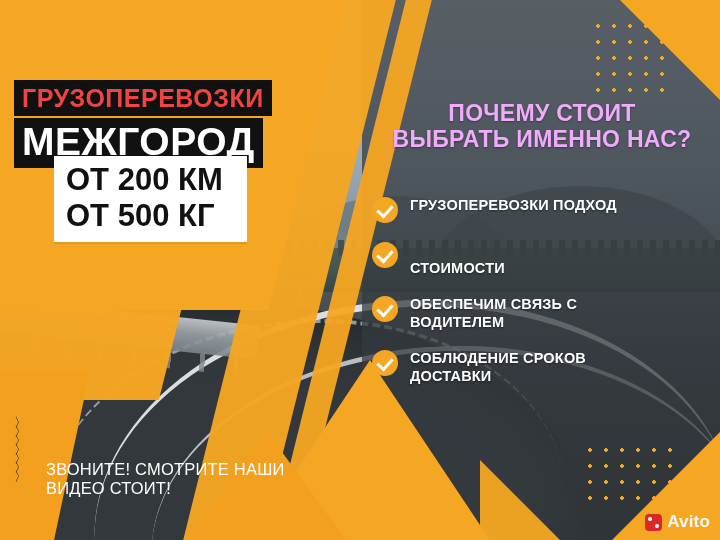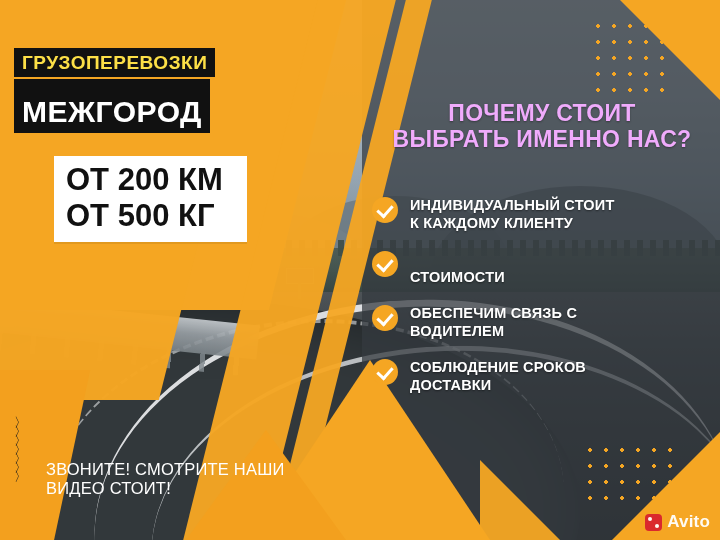--- a/index.html
+++ b/index.html
@@ -227,35 +227,36 @@
   .squiggle span { display:block; }
 
   
   .headline-wrap {
     position: absolute;
     left: 14px; top: 48px;
     width: 302px;
   }
   .hl-line1 {
     background: #111;
-    color: #fde047;
-    font-weight: bold;
-    font-size: 19px;
+    color: #ef4444;
+    font-weight: bold;
+    font-size: 25px;
     letter-spacing: .5px;
     padding: 4px 8px 3px 8px;
     display: inline-block;
     white-space: nowrap;
+    margin-top: 32px;
   }
   .hl-line2 {
     background: #111;
     color: #fff;
     font-weight: bold;
-    font-size: 30px;
+    font-size: 39px;
     letter-spacing: .5px;
-    padding: 16px 8px 4px 8px;
+    padding: 2px 8px 4px 8px;
     display: inline-block;
     margin-top: 2px;
     white-space: nowrap;
   }
 
   .km-box {
     position: absolute;
     left: 54px; top: 156px;
     background: #fff;
     padding: 6px 24px 8px 12px;
@@ -423,22 +424,21 @@
     <div>ВИДЕО СТОИТ!</div>
   </div>
 
   <div class="right-title">ПОЧЕМУ СТОИТ ВЫБРАТЬ ИМЕННО НАС?</div>
 
   <div class="benefits">
 
     <div class="benefit">
       <span class="check"></span>
       <span class="benefit-text">
-        <span>ИНДИВИДУАЛЬНЫЙ СТОИТ</span><br>
-        <span>К  КАЖДОМУ КЛИЕНТУ</span>
+        <span>ГРУЗОПЕРЕВОЗКИ ПОДХОД</span><br>
       </span>
     </div>
 
     <div class="benefit">
       <span class="check"></span>
       <span class="benefit-text">
         <br>
         <span>СТОИМОСТИ</span>
       </span>
     </div>

